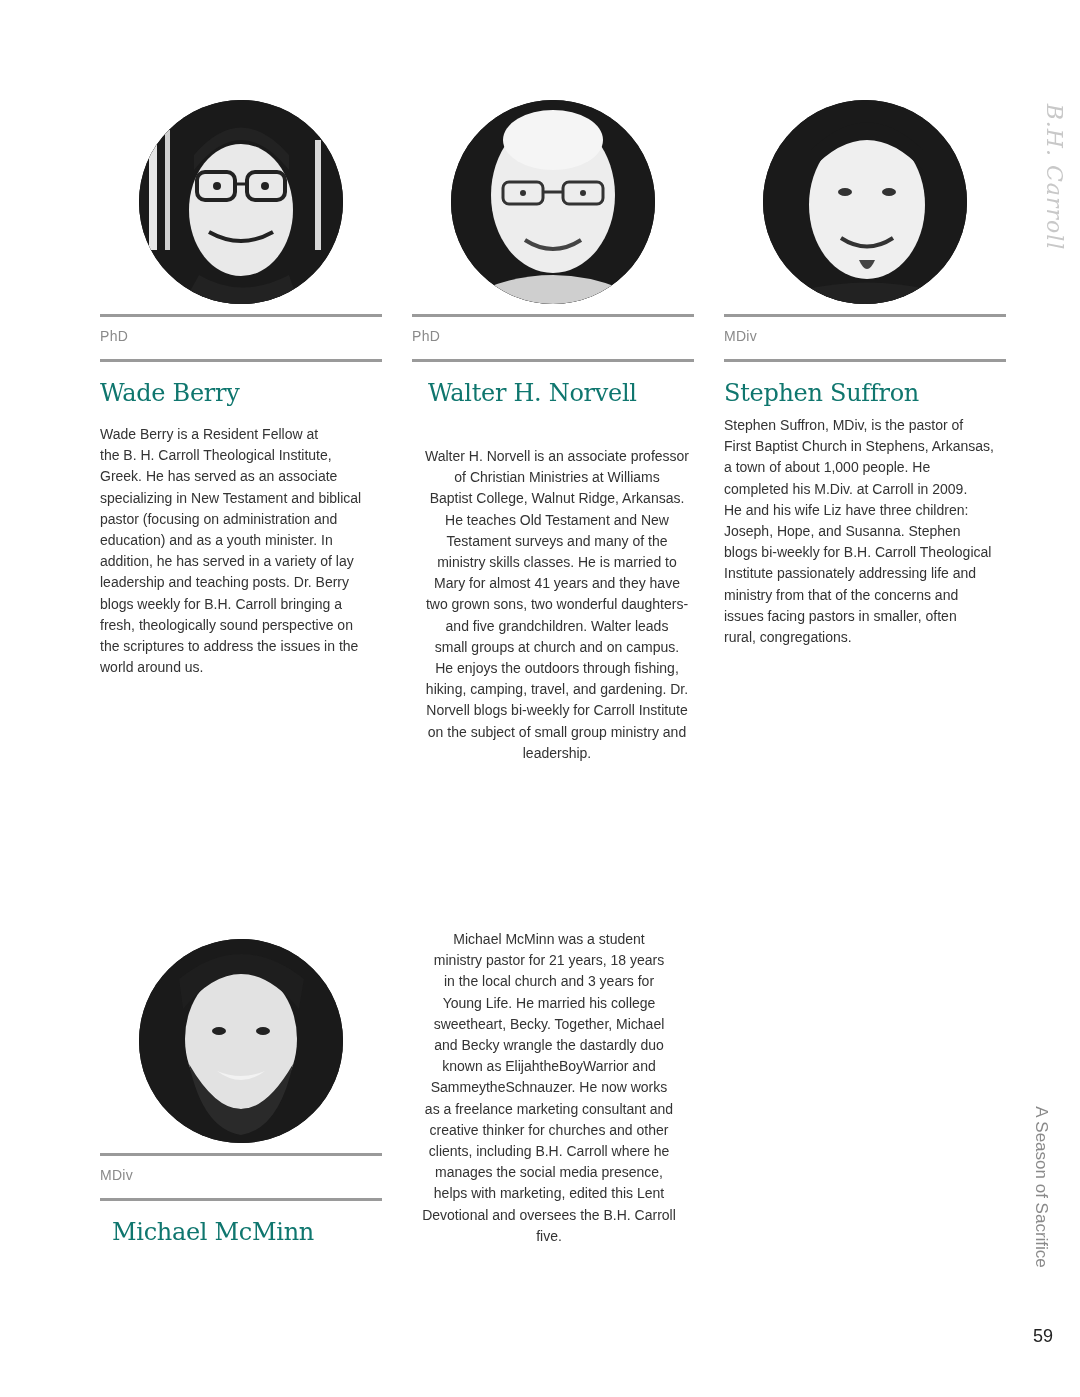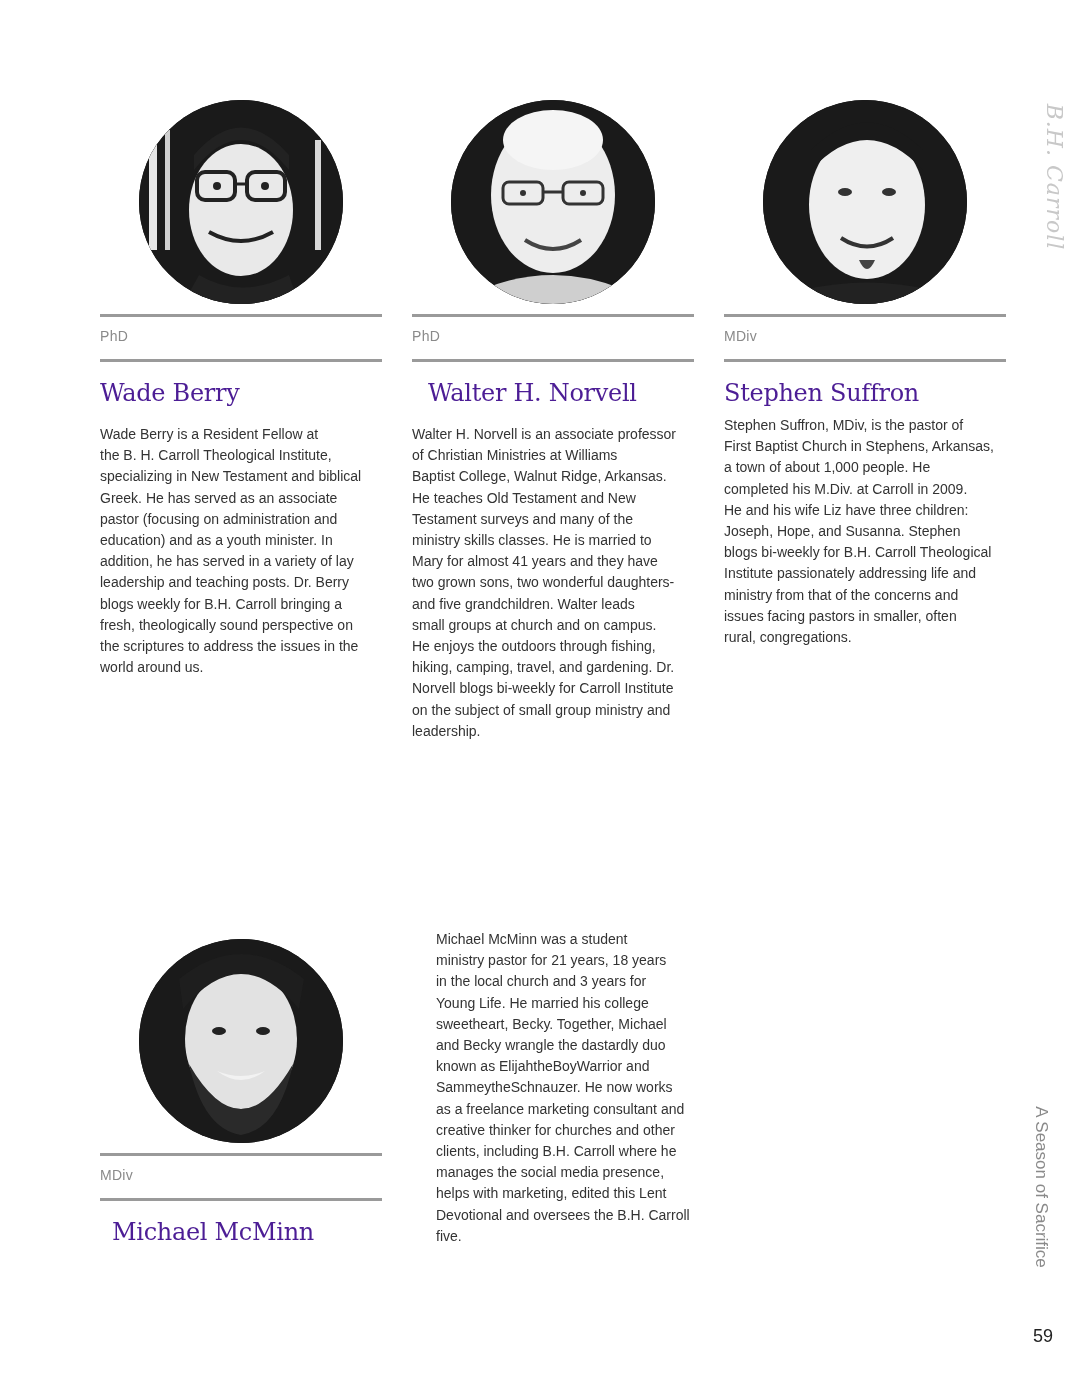--- a/index.html
+++ b/index.html
@@ -2,21 +2,21 @@
 <html><head>
 <meta charset="utf-8">
 <style>
   html, body { margin: 0; padding: 0; background: #ffffff; }
   body { width: 1080px; height: 1397px; position: relative; overflow: hidden; font-family: "DejaVu Sans", sans-serif; color: #3a3a3a; }
   .col { position: absolute; width: 282px; }
   .portrait { position: absolute; width: 204px; height: 204px; border-radius: 50%; overflow: hidden; background: #111; }
   .portrait svg { width: 100%; height: 100%; display: block; }
   .rule { position: absolute; left: 0; width: 282px; height: 3px; background: #9a9a9a; }
   .degree { position: absolute; left: 0; font-family: "Liberation Sans", sans-serif; font-size: 14px; color: #8a8a8a; letter-spacing: 0.3px; }
-  .name { position: absolute; left: 0; font-family: "DejaVu Serif", serif; font-size: 24px; color: #4c1d95; white-space: nowrap; letter-spacing: -0.3px; }
+  .name { position: absolute; left: 0; font-family: "DejaVu Serif", serif; font-size: 24px; color: #0f766e; white-space: nowrap; letter-spacing: -0.3px; }
   .bio { position: absolute; left: 0; width: 290px; font-family: "Liberation Sans", sans-serif; font-size: 14px; line-height: 21.2px; color: #333; }
   .bio span { display: block; white-space: nowrap; }
   .side-script { position: absolute; left: 1036px; top: 92px; width: 36px; height: 170px; }
   .side-script .txt { position: absolute; left: 50%; top: 50%; transform: translate(-50%,-50%) rotate(90deg); font-family: "DejaVu Serif", serif; font-style: italic; font-size: 22px; color: #c8c8c8; white-space: nowrap; letter-spacing: 1px; }
   .side-title { position: absolute; left: 1026px; top: 1098px; width: 30px; height: 178px; }
   .side-title .txt { position: absolute; left: 50%; top: 50%; transform: translate(-50%,-50%) rotate(90deg); font-family: "Liberation Sans", sans-serif; font-size: 17px; color: #8a8a8a; white-space: nowrap; }
   .page-num { position: absolute; left: 1033px; top: 1326px; font-family: "Liberation Sans", sans-serif; font-size: 18px; color: #222; }
 </style>
 </head>
 <body>
@@ -47,22 +47,22 @@
       <path d="M60 175 Q102 200 150 175 L160 204 L44 204Z" fill="#222"></path>
     </svg>
   </div>
   <div class="rule" style="top:314px;"></div>
   <div class="degree" style="top:328px;">PhD</div>
   <div class="rule" style="top:359px;"></div>
   <div class="name" style="top:379px;">Wade Berry</div>
   <div class="bio" style="top:424px;">
     <span>Wade Berry is a Resident Fellow at</span>
     <span>the B. H. Carroll Theological Institute,</span>
+    <span>Greek.  He has served as an associate</span>
     <span>specializing in New Testament and biblical</span>
-    <span>Greek.  He has served as an associate</span>
     <span>pastor (focusing on administration and</span>
     <span>education) and as a youth minister.  In</span>
     <span>addition, he has served in a variety of lay</span>
     <span>leadership and teaching posts. Dr. Berry</span>
     <span>blogs weekly for B.H. Carroll bringing a</span>
     <span>fresh, theologically sound perspective on</span>
     <span>the scriptures to address the issues in the</span>
     <span>world around us.</span>
   </div>
 </div>
@@ -79,21 +79,21 @@
       <circle cx="72" cy="93" r="3" fill="#333"></circle>
         <circle cx="132" cy="93" r="3" fill="#333"></circle>
       <path d="M74 140 Q102 158 130 140" fill="none" stroke="#444" stroke-width="4"></path>
       <path d="M30 190 Q102 160 174 190 L180 204 L24 204Z" fill="#cfcfcf"></path>
     </svg>
   </div>
   <div class="rule" style="top:314px;"></div>
   <div class="degree" style="top:328px;">PhD</div>
   <div class="rule" style="top:359px;"></div>
   <div class="name" style="top:379px;margin-left:16px;">Walter H. Norvell</div>
-  <div class="bio" style="top:424px;">
+  <div class="bio" style="top:446px;text-align:center;">
     <span>Walter H. Norvell is an associate professor</span>
     <span>of Christian Ministries at Williams</span>
     <span>Baptist College, Walnut Ridge, Arkansas.</span>
     <span>He teaches Old Testament and New</span>
     <span>Testament surveys and many of the</span>
     <span>ministry skills classes. He is married to</span>
     <span>Mary for almost 41 years and they have</span>
     <span>two grown sons, two wonderful daughters-</span>
     <span>and five grandchildren. Walter leads</span>
     <span>small groups at church and on campus.</span>
@@ -148,21 +148,21 @@
       <path d="M50 125 Q102 215 154 125 Q140 190 102 196 Q64 190 50 125Z" fill="#2a2a2a"></path>
       <path d="M78 132 Q102 150 126 132 Q102 142 78 132Z" fill="#f2f2f2"></path>
     </svg>
   </div>
   <div class="rule" style="top:1153px;"></div>
   <div class="degree" style="top:1167px;">MDiv</div>
   <div class="rule" style="top:1198px;"></div>
   <div class="name" style="top:1218px;margin-left:12px;">Michael McMinn</div>
 </div>
 
-<div class="bio" style="left:436px; top:929px;">
+<div class="bio" style="left:404px; top:929px;text-align:center;">
   <span>Michael McMinn was a student</span>
   <span>ministry pastor for 21 years, 18 years</span>
   <span>in the local church and 3 years for</span>
   <span>Young Life. He married his college</span>
   <span>sweetheart, Becky. Together, Michael</span>
   <span>and Becky wrangle the dastardly duo</span>
   <span>known as ElijahtheBoyWarrior and</span>
   <span>SammeytheSchnauzer. He now works</span>
   <span>as a freelance marketing consultant and</span>
   <span>creative thinker for churches and other</span>

